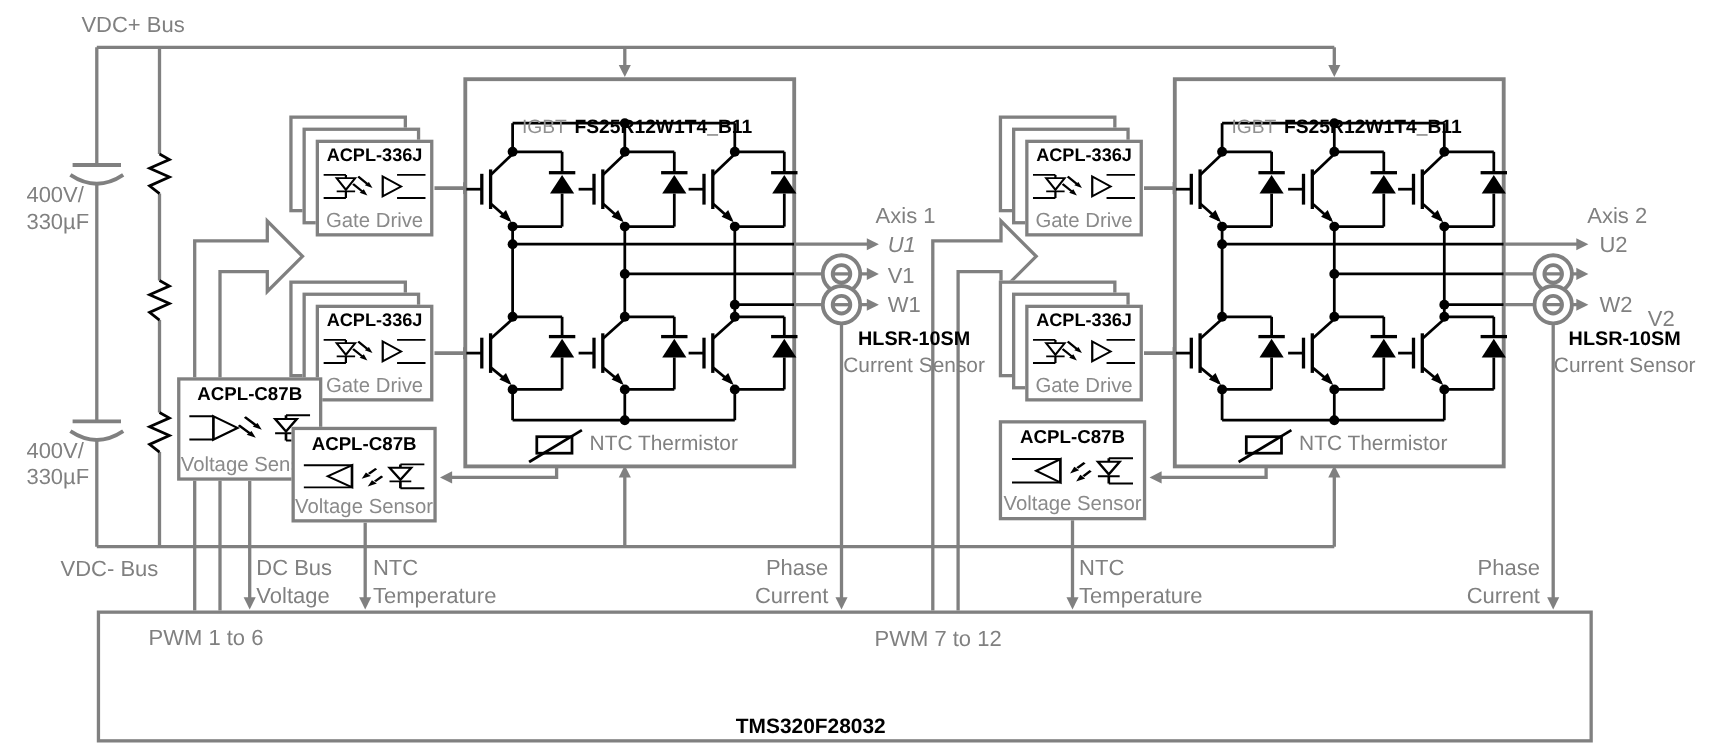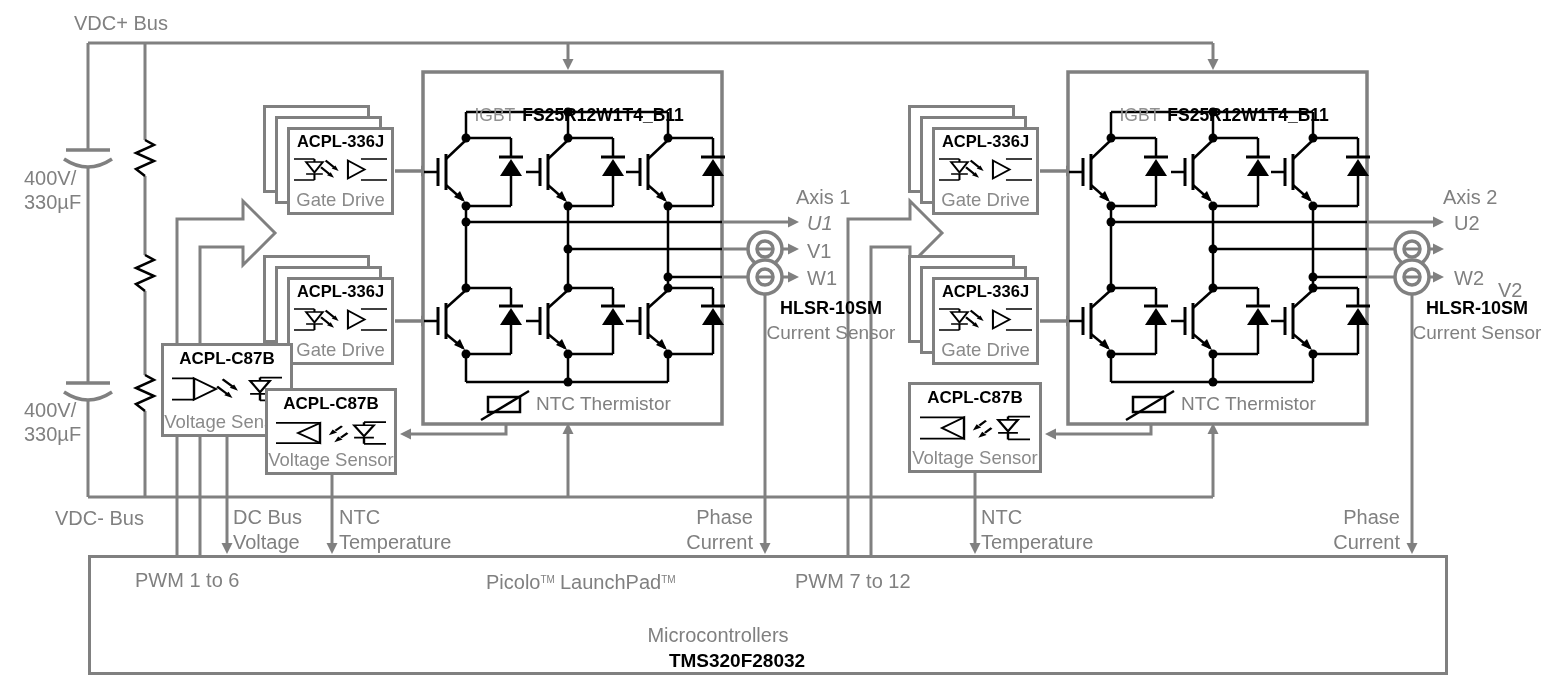--- a/index.html
+++ b/index.html
@@ -464,19 +464,17 @@
 <polygon points="48,25 55.5,21.5 51.5,17.5" fill="#000"></polygon>
         <polygon points="53,34 60.5,30.5 56.5,26.5" fill="#000"></polygon>
 <path d="M100,8 H80 M80,8 V12 M71,28 H89 M80,28 V36 M100,36 H80" stroke="#000" stroke-width="2.2" fill="none"></path>
 <path d="M71,12 L89,12 L80,26 Z" stroke="#000" stroke-width="2.2" fill="none"></path>
       </svg>
     <div class="sub">Voltage Sensor</div>
   </div>
 
   <div class="bx z2" style="left:88px;top:555px;width:1360px;height:120px;">
     <div class="g20" style="left:44px;top:10px;">PWM 1 to 6</div>
-    <div class="g20" style="left:395px;top:9px;"><span>Picolo</span><sup class="tm">TM</sup><span style="margin-left:5px;">LaunchPad</span><sup class="tm">TM</sup></div>
     <div class="g20" style="left:704px;top:11px;">PWM 7 to 12</div>
-    <div class="g20 ctr" style="left:512px;top:65px;width:230px;">Microcontrollers</div>
     <div class="g20 blk ctr" style="left:531px;top:90px;width:230px;font-size:19px;">TMS320F28032</div>
   </div>
 
 </div>
 
 </body></html>

